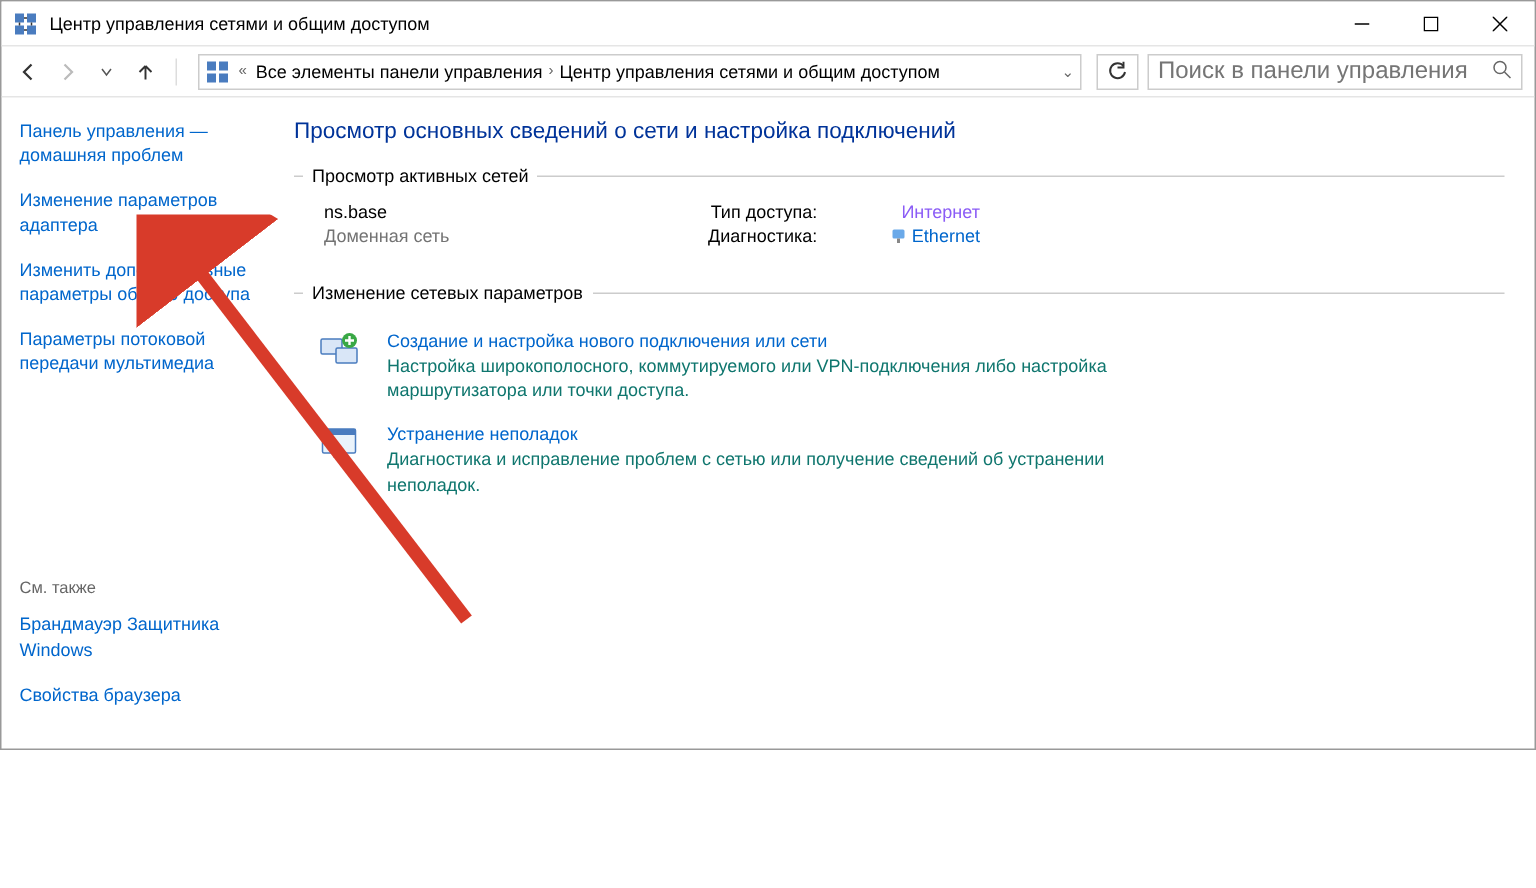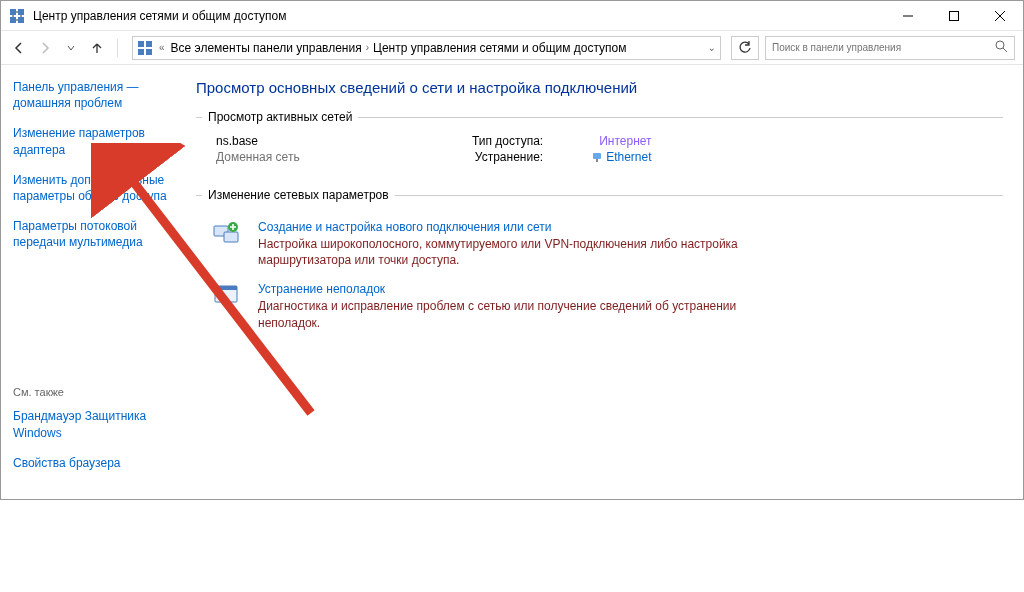--- a/index.html
+++ b/index.html
@@ -16,21 +16,21 @@
   .sep { width:1px; height:18px; background:#ddd; margin:0 4px; }
   .up-btn { width:20px; height:20px; display:flex; align-items:center; justify-content:center; color:#333; cursor:pointer;}
   .addressbar { flex:1; height:24px; border:1px solid #ccc; display:flex; align-items:center; padding:0 4px; gap:6px; margin:0 4px; }
   .addr-icon { width:16px; height:16px; }
   .breadcrumb { display:flex; align-items:center; gap:4px; flex:1; overflow:hidden; white-space:nowrap; }
   .crumb { color:#000; cursor:pointer; }
   .chev { color:#666; font-size:10px; }
   .addr-right { display:flex; align-items:center; gap:4px; }
   .refresh-btn { width:28px; height:24px; border:1px solid #ccc; display:flex; align-items:center; justify-content:center; cursor:pointer; }
   .searchbox { width:250px; height:24px; border:1px solid #ccc; display:flex; align-items:center; padding:0 6px; }
-  .searchbox input { border:none; outline:none; flex:1; font-size:10px; color:#555; background:transparent; }
+  .searchbox input { border:none; outline:none; flex:1; font-size:16px; color:#555; background:transparent; }
   .searchbox .search-icon { color:#666; }
   .body-area { display:flex; height: calc(100% - 64px); }
   .sidebar { width:185px; padding:14px 12px; display:flex; flex-direction:column; }
   .sidebar a { color:#0066cc; text-decoration:none; display:block; margin-bottom:14px; line-height:1.35; cursor:pointer; }
   .sidebar .spacer { flex:1; }
   .sidebar .see-also-h { color:#666; font-size:11px; margin-bottom:10px; }
   .main { flex:1; padding:14px 20px 14px 10px; }
   .main h1 { color:#003399; font-weight:400; font-size:15px; margin-bottom:14px; }
   fieldset { border:none; border-top:1px solid #ccc; padding:10px 6px 14px 6px; margin-bottom:8px; }
   legend { padding:0 6px; color:#000; font-size:12px; }
@@ -40,21 +40,21 @@
   .net-type { color:#737373; }
   .net-right { display:flex; gap:48px;text-align:right; }
   .kv-col-k div { color:#000; margin-bottom:2px; }
   .kv-col-v div { margin-bottom:2px; }
   .kv-col-v .val-plain { color:#8b5cf6; }
   .kv-col-v a { color:#0066cc; text-decoration:none; cursor:pointer; }
   .eth-icon { display:inline-block; width:12px; height:12px; vertical-align:-2px; margin-right:3px; }
   .action-item { display:flex; gap:18px; margin:8px 0 14px 10px; }
   .action-icon { width:28px; height:28px; flex:none; }
   .action-text a { color:#0066cc; text-decoration:none; cursor:pointer; display:block; margin-bottom:2px;}
-  .action-text .desc { color:#7f1d1d; line-height:1.35; max-width:520px;}
+  .action-text .desc { color:#0f766e; line-height:1.35; max-width:520px;}
   
   .annot-arrow { position:absolute; left:90px; top:142px; pointer-events:none; }
 </style>
 </head>
 <body>
 
 <div class="window">
 
   <div class="titlebar">
     <span class="app-icon">
@@ -170,21 +170,21 @@
       <fieldset>
         <legend>Просмотр активных сетей</legend>
         <div class="net-row">
           <div class="net-left">
             <div class="net-name">ns.base</div>
             <div class="net-type">Доменная сеть</div>
           </div>
           <div class="net-right">
             <div class="kv-col-k">
               <div>Тип доступа:</div>
-              <div>Устранение:</div>
+              <div>Диагностика:</div>
             </div>
             <div class="kv-col-v">
               <div class="val-plain">Интернет</div>
               <div>
                 <span class="eth-icon">
                   <svg viewBox="0 0 12 12" width="12" height="12">
                       <rect x="2" y="2" width="8" height="6" rx="1" fill="#6aa9e9"></rect>
                       <rect x="5" y="8" width="2" height="3" fill="#888"></rect>
                     </svg>
                 </span><a>Ethernet</a>

